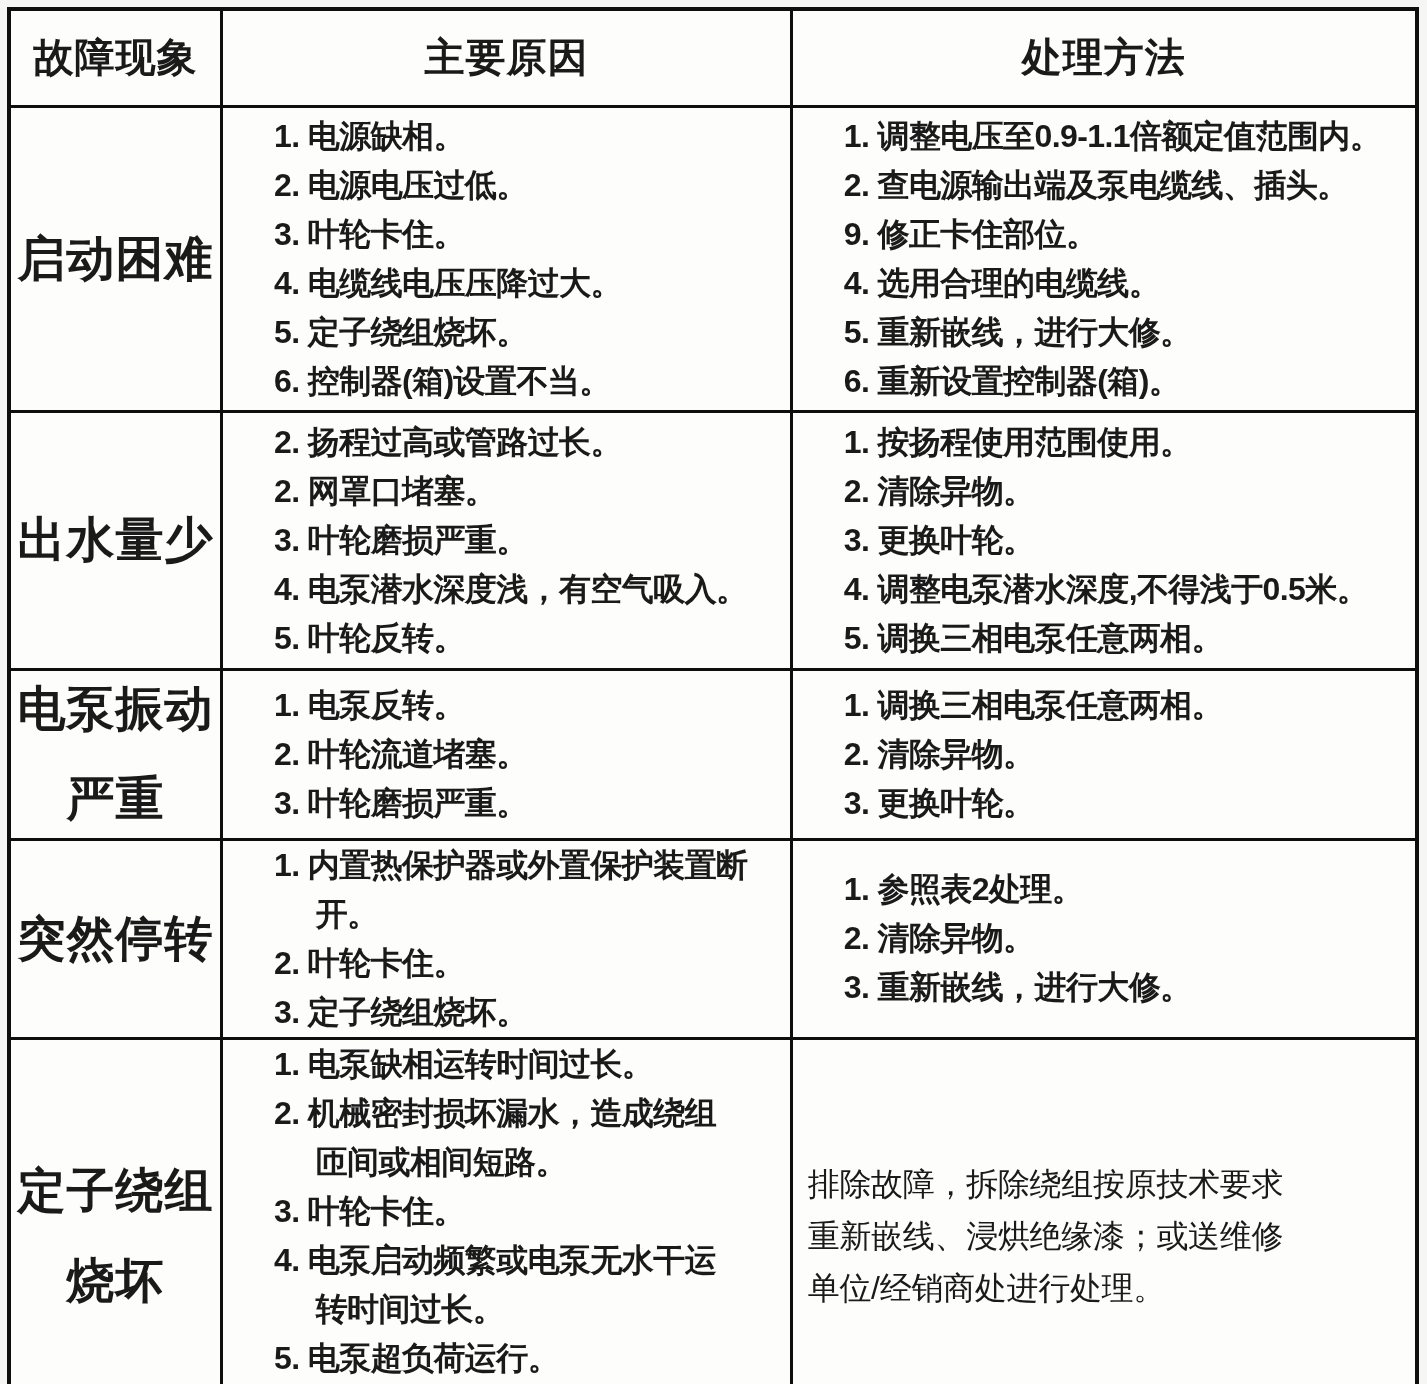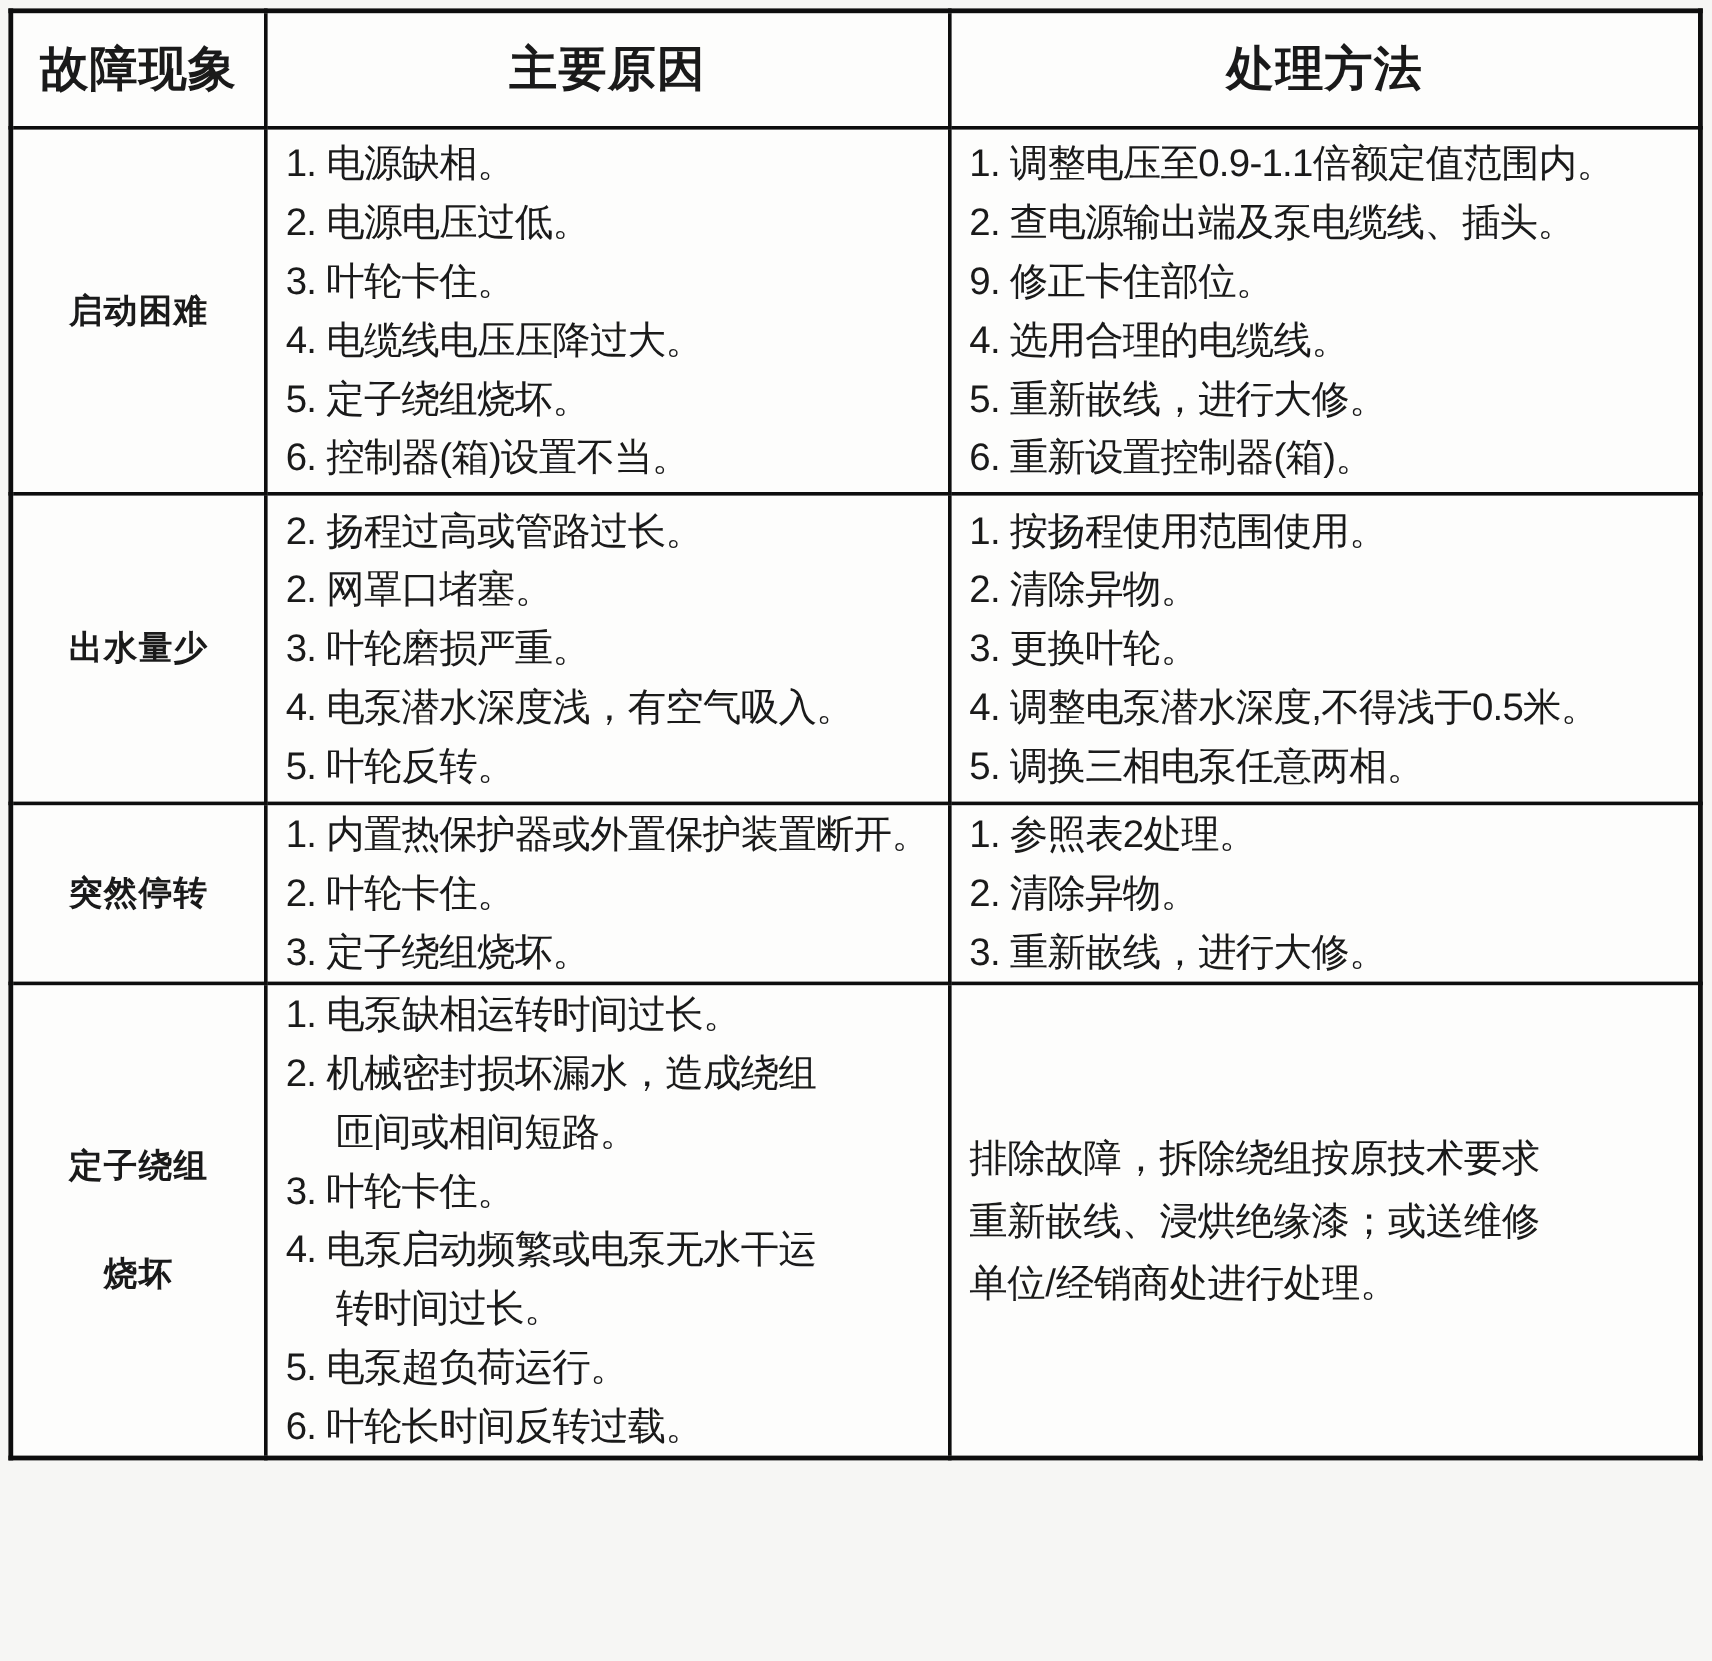--- a/index.html
+++ b/index.html
@@ -35,41 +35,42 @@
   th{
     font-size:40px;
     font-weight:700;
     text-align:center;
     letter-spacing:1px;
   }
   td.sym{
     text-align:center;
   }
   .sym-line{
-    font-size:28px;
+    font-size:48px;
     font-weight:600;
     line-height:44px;
     letter-spacing:1px;
   }
   .sym-gap{margin-top:46px;}
   .stack{
     display:flex;
     flex-direction:column;
     justify-content:center;
     padding-left:15px;
     padding-right:2px;
   }
   .item{
     font-size:32px;
-    font-weight:400;
+    font-weight:700;
     line-height:49px;
     letter-spacing:-0.6px;
     white-space:pre-wrap;
     padding-left:1.3em;
     text-indent:-1.3em;
+    margin-left:36px;
   }
   .paragraph{
     font-size:32px;
     font-weight:400;
     line-height:52px;
     letter-spacing:-0.3px;
     white-space:pre-wrap;
     padding-left:15px;
     padding-right:2px;
   }
@@ -136,20 +137,40 @@
           <div class="stack">
             <div class="item">1. 按扬程使用范围使用。</div>
             <div class="item">2. 清除异物。</div>
             <div class="item">3. 更换叶轮。</div>
             <div class="item">4. 调整电泵潜水深度,不得浅于0.5米。</div>
             <div class="item">5. 调换三相电泵任意两相。</div>
           </div>
         </td>
       </tr>
 
+      <tr class="r2">
+        <td class="sym">
+          <div class="sym-line">电泵振动</div>
+          <div class="sym-line sym-gap">严重</div>
+        </td>
+        <td>
+          <div class="stack">
+            <div class="item">1. 电泵反转。</div>
+            <div class="item">2. 叶轮流道堵塞。</div>
+            <div class="item">3. 叶轮磨损严重。</div>
+          </div>
+        </td>
+        <td>
+          <div class="stack">
+            <div class="item">1. 调换三相电泵任意两相。</div>
+            <div class="item">2. 清除异物。</div>
+            <div class="item">3. 更换叶轮。</div>
+          </div>
+        </td>
+      </tr>
 
       <tr class="r3">
         <td class="sym">
           <div class="sym-line">突然停转</div>
         </td>
         <td>
           <div class="stack">
             <div class="item">1. 内置热保护器或外置保护装置断开。</div>
             <div class="item">2. 叶轮卡住。</div>
             <div class="item">3. 定子绕组烧坏。</div>

